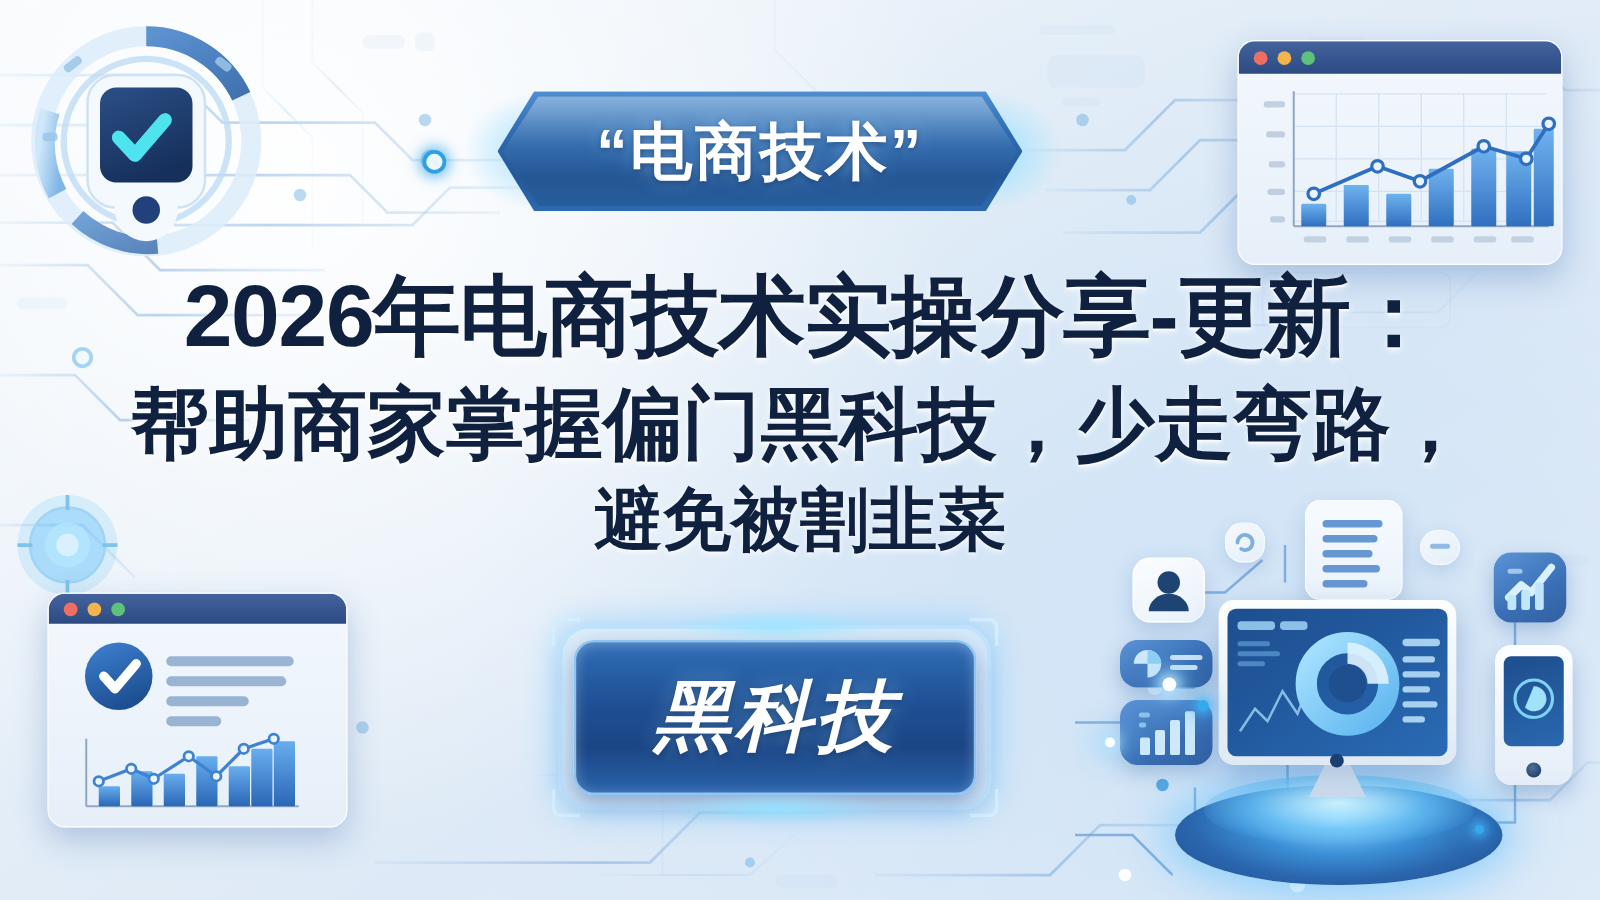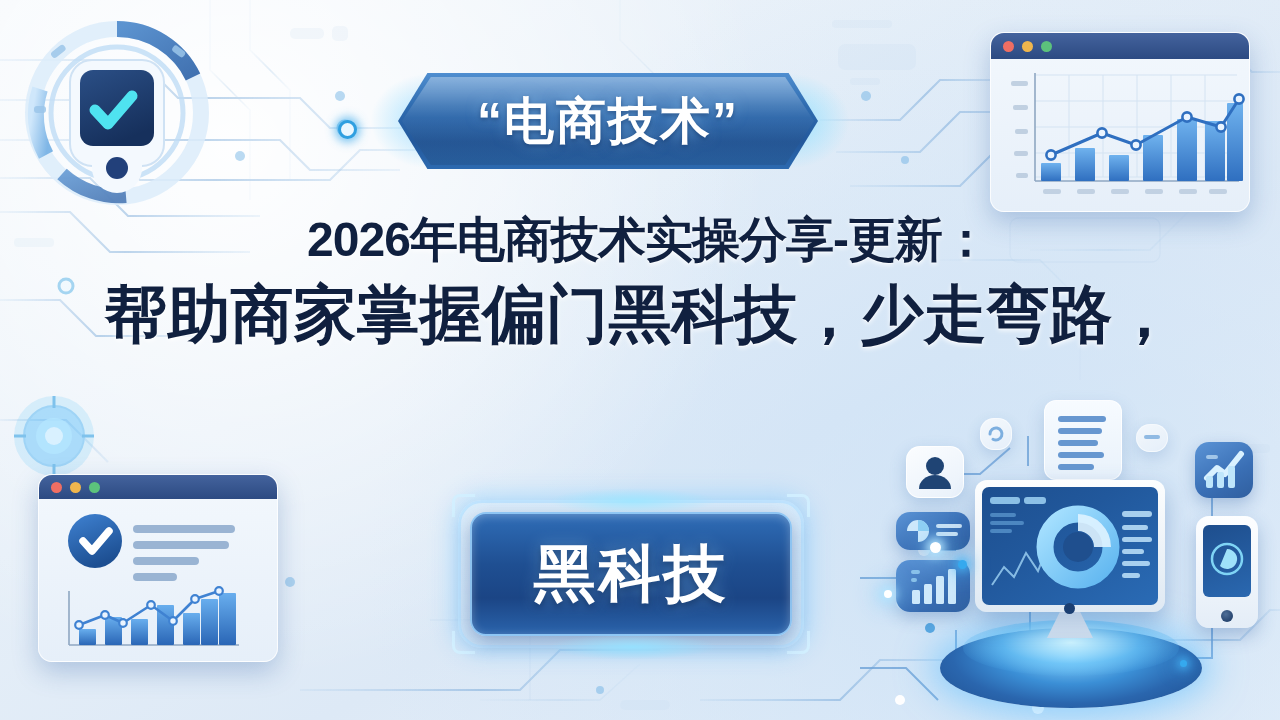--- a/index.html
+++ b/index.html
@@ -48,26 +48,26 @@
     letter-spacing:2px;line-height:1;white-space:nowrap;
     text-shadow:0 2px 5px rgba(10,40,90,.55),0 0 14px rgba(150,210,255,.5);
   }
 
   
   .headline{position:absolute;left:0;top:212px;width:1280px;text-align:center;}
   .hl-line{
     color:#10203f;font-weight:bold;line-height:1.18;white-space:nowrap;
     text-shadow:0 2px 5px rgba(255,255,255,.85),0 1px 0 rgba(255,255,255,.6);
   }
-  .hl1{font-size:48px;letter-spacing:-1px;padding-left:16px;}
+  .hl1{font-size:70px;letter-spacing:-1px;padding-left:16px;}
   .hl2{font-size:63px;letter-spacing:0px;margin-top:8px;}
   .hl3{font-size:55px;letter-spacing:0px;margin-top:6px;}
 
   
-  .rect-badge-wrap{position:absolute;left:458px;top:500px;width:346px;height:148px;}
+  .rect-badge-wrap{position:absolute;left:447px;top:500px;width:346px;height:148px;font-style:italic;}
   .rb-frame{
     position:absolute;inset:0;border-radius:24px;
     border:3px solid rgba(190,228,255,.9);
     box-shadow:0 0 22px 6px rgba(120,200,255,.45), inset 0 0 14px rgba(190,230,255,.5);
     background:linear-gradient(180deg,rgba(235,247,255,.55),rgba(200,228,250,.25));
   }
   .rb-inner{
     position:absolute;left:12px;top:12px;right:12px;bottom:12px;border-radius:16px;
     background:linear-gradient(180deg,#2f6db7 0%,#1f4f92 42%,#1b4585 70%,#2a63ab 100%);
     border:2px solid rgba(160,214,255,.85);
@@ -520,20 +520,21 @@
 
   <div class="hex-glow-l"></div>
   <div class="hex-glow-r"></div>
   <div class="hex-badge">
     <span class="txt">“电商技术”</span>
   </div>
 
   <div class="headline">
     <div class="hl-line hl1">2026年电商技术实操分享-更新：</div>
     <div class="hl-line hl2">帮助商家掌握偏门黑科技，少走弯路，</div>
+    <div class="hl-line hl3">避免被割韭菜</div>
   </div>
 
   <div class="rect-badge-wrap">
     <div class="rb-frame"></div>
     <div class="rb-corner rb-c1"></div>
     <div class="rb-corner rb-c2"></div>
     <div class="rb-corner rb-c3"></div>
     <div class="rb-corner rb-c4"></div>
     <div class="rb-inner">
       <span class="txt">黑科技</span>

